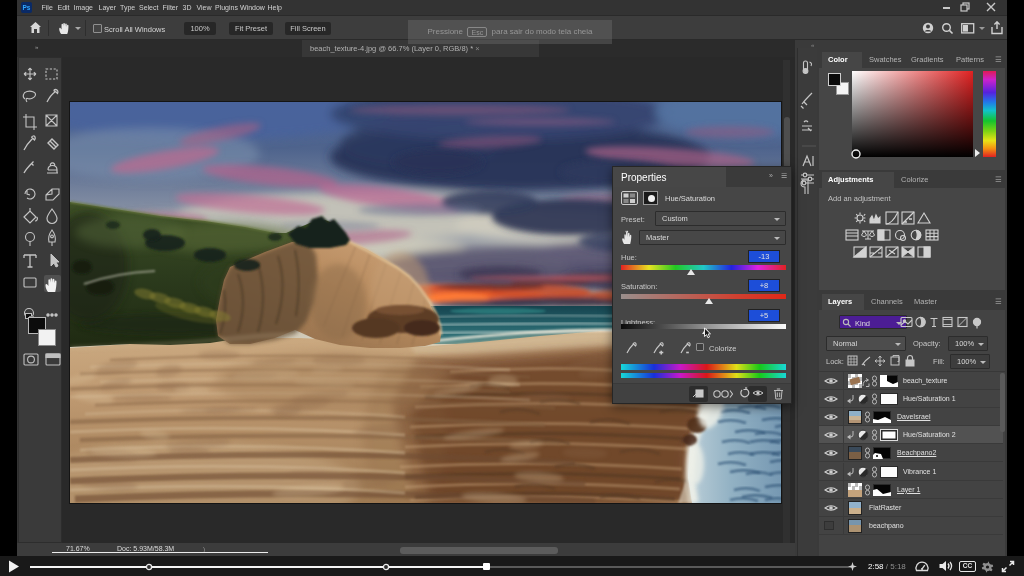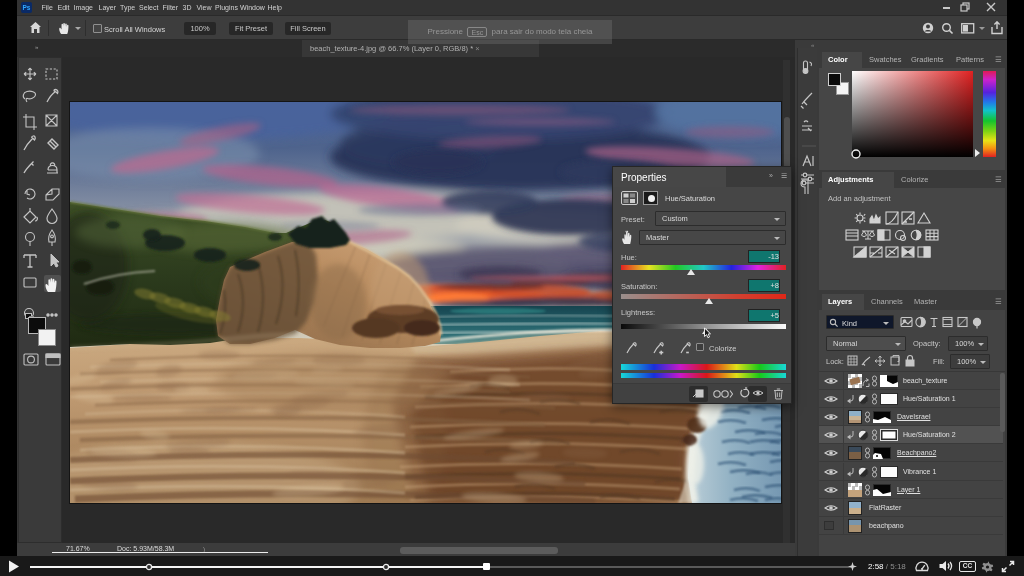--- a/index.html
+++ b/index.html
@@ -21,22 +21,22 @@
   #toolbar { position:absolute; left:1px; top:57px; width:44px; height:486px; background:#3a3a3a; border:1px solid #2d2d2d; }
   #canvas { position:absolute; left:45px; top:57px; width:733px; height:486px; background:#292929; }
   #photo { position:absolute; left:8px; top:45px; width:711px; height:401px; outline:1px solid #141414; }
   #dock { position:absolute; left:778px; top:40px; width:212px; height:516px; background:#3a3a3a; }
   .panel { position:absolute; left:24px; width:186px; background:#464646; }
   .phead { position:absolute; left:0; top:0; width:100%; height:16px; background:#3a3a3a; }
   .ptab { position:absolute; top:0; height:16px; font-size:7.5px; line-height:16px; }
   #statusbar { position:absolute; left:0; top:543px; width:778px; height:13px; background:#3c3c3c; }
   #props { position:absolute; left:595px; top:166px; width:180px; height:238px; background:#464646;
     border:1px solid #262626; box-shadow:0 3px 10px rgba(0,0,0,.5); z-index:40; }
-  .pv { position:absolute; width:32px; height:13px; background:#0f766e; border:1px solid #222;
-    color:#e0e0e0; font-size:7.5px; text-align:right; line-height:12px; }
+  .pv { position:absolute; width:32px; height:13px; background:#1d4ed8; border:1px solid #222;
+    color:#e0e0e0; font-size:7.5px; text-align:center; line-height:12px; }
   .drop { position:absolute; height:15px; background:#4d4d4d; border:1px solid #2c2c2c; border-radius:1px;
     color:#d8d8d8; font-size:7.5px; line-height:14px; padding-left:6px; }
   .caret { position:absolute; width:0; height:0; border-left:3px solid transparent; border-right:3px solid transparent;
     border-top:3.5px solid #bbb; }
   #vbar { position:absolute; left:0; top:556px; width:1024px; height:20px; background:#191919; z-index:90; }
 </style>
 </head>
 <body>
 <div id="stage">
 <div id="app">
@@ -546,21 +546,21 @@
 </svg>
 </div>
 <div class="panel" style="left:802px;top:294px;height:262px;background:#434343">
 <div class="phead">
           <div class="abs" style="left:3px;top:0;width:42px;height:16px;background:#464646"></div>
           <span class="ptab" style="left:9px;color:#fff;font-weight:bold">Layers</span>
           <span class="ptab" style="left:52px;color:#b0b0b0">Channels</span>
           <span class="ptab" style="left:95px;color:#b0b0b0">Master</span>
           <span class="ptab" style="left:176px;color:#999">☰</span>
         </div>
-<div class="abs" style="left:7px;top:21px;width:68px;height:14px;background:#0f172a;border:1px solid #2a2a2a;border-radius:1px">
+<div class="abs" style="left:20px;top:21px;width:68px;height:14px;background:#4c1d95;border:1px solid #2a2a2a;border-radius:1px">
           <svg class="abs" style="left:2px;top:2px" width="10" height="10">
             <circle cx="4" cy="4" r="2.6" fill="none" stroke="#bbb" stroke-width="1.1"></circle>
             <path d="M6 6 L8.6 8.6" stroke="#bbb" stroke-width="1.2"></path>
           </svg>
           <span class="txt" style="left:15px;top:3px;color:#ddd">Kind</span>
           <div class="caret" style="left:56px;top:6px;border-top-width:3px"></div>
         </div>
 <svg class="abs" style="left:80px;top:21px" width="100" height="14" fill="none" stroke="#c8c8c8" stroke-width="1.1">
           <rect x="2" y="2.5" width="11" height="9" rx="1"></rect>
           <circle cx="5.5" cy="6" r="1.3" fill="#c8c8c8"></circle>
@@ -777,21 +777,21 @@
         </svg>
 <div class="drop" style="left:26px;top:63px;width:147px;background:#474747">Master<div class="caret" style="right:5px;top:6px"></div></div>
 <span class="txt" style="left:8px;top:86px;color:#c8c8c8">Hue:</span>
 <div class="pv" style="left:135px;top:83px">-13</div>
 <div class="abs" style="left:8px;top:98px;width:165px;height:5px;background:linear-gradient(to right,#e02222,#e8e222 17%,#22c822 33%,#22c8c8 50%,#2222e0 67%,#e022e0 83%,#e02222)"></div>
 <div class="abs" style="left:74px;top:102px;width:0;height:0;border-left:4.5px solid transparent;border-right:4.5px solid transparent;border-bottom:6px solid #e8e8e8"></div>
 <span class="txt" style="left:8px;top:115px;color:#c8c8c8">Saturation:</span>
 <div class="pv" style="left:135px;top:112px">+8</div>
 <div class="abs" style="left:8px;top:127px;width:165px;height:5px;background:linear-gradient(to right,#9a8f8c,#d04030 70%,#e02818)"></div>
 <div class="abs" style="left:92px;top:131px;width:0;height:0;border-left:4.5px solid transparent;border-right:4.5px solid transparent;border-bottom:6px solid #e8e8e8"></div>
-<span class="txt" style="left:8px;top:141px;color:#c8c8c8">Lightness:</span>
+<span class="txt" style="left:8px;top:151px;color:#c8c8c8">Lightness:</span>
 <div class="pv" style="left:135px;top:142px">+5</div>
 <div class="abs" style="left:8px;top:157px;width:165px;height:5px;background:linear-gradient(to right,#0a0a0a,#9a9a9a 55%,#fafafa)"></div>
 <div class="abs" style="left:89px;top:161px;width:0;height:0;border-left:4.5px solid transparent;border-right:4.5px solid transparent;border-bottom:6px solid #e8e8e8"></div>
 <svg class="abs" style="left:89px;top:160px;z-index:5" width="10" height="13">
           <path d="M2.5 1 L2.5 9.5 L4.6 7.6 L5.9 10.7 L7.5 10 L6.2 7 L8.5 6.8 Z" fill="#1a1a1a" stroke="#f8f8f8" stroke-width="0.9"></path>
         </svg>
 <svg class="abs" style="left:12px;top:172px" width="14" height="16" fill="none" stroke="#c8c8c8" stroke-width="1.1">
           <path d="M2 14 C3.5 10.5 6 7.5 8.5 5 M8 4.5 l2.5 2.5 c1.2 -1.2 0.6 -3.6 -1 -3.2 c-1.5 0.4 -1.5 1 -1.5 1"></path>
           <text x="7.5" y="15" font-size="6" fill="#ccc"></text>
         </svg>

